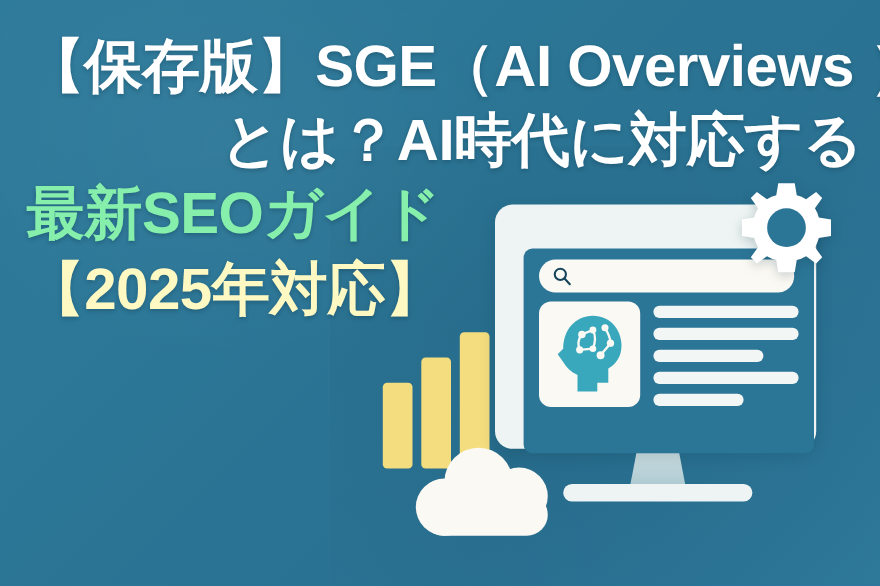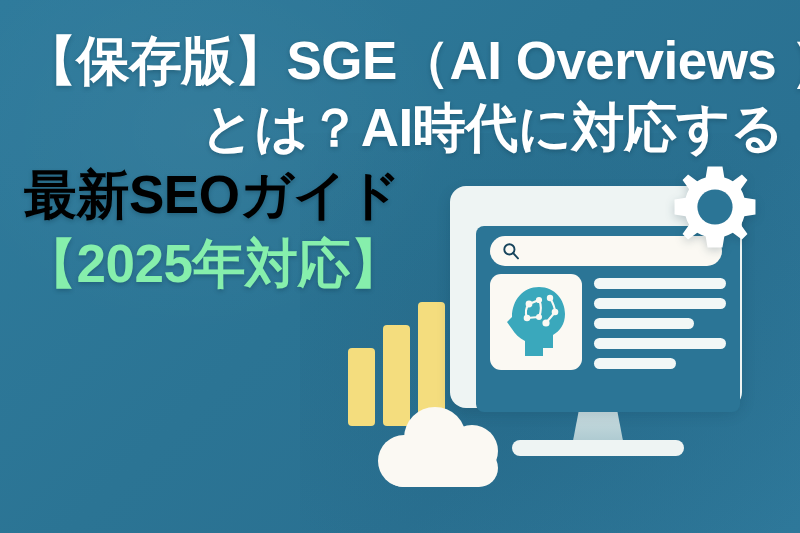--- a/index.html
+++ b/index.html
@@ -177,22 +177,22 @@
 
 <div id="canvas">
 
   <div class="bg-shade-a"></div>
   <div class="bg-shade-c"></div>
   <div class="bg-shade-b"></div>
 
   <div class="title-block">
     <div class="tline l1" style="color: rgb(255, 255, 255);">【保存版】SGE（AI Overviews ）</div>
     <div class="tline l2" style="color: rgb(255, 255, 255);">とは？AI時代に対応する</div>
-    <div class="tline l3" style="color: #000000;">最新SEOガイド</div>
-    <div class="tline l4" style="color: #86efac; margin-top: 16px;">【2025年対応】</div>
+    <div class="tline l3" style="color: #86efac;">最新SEOガイド</div>
+    <div class="tline l4" style="color: #fef9c3; margin-top: 16px;">【2025年対応】</div>
   </div>
 
   <div class="illus">
 
     <div class="bar b1" style="height: 78px; top: 188px; background: rgb(244, 221, 126);"></div>
     <div class="bar b2" style="height: 101px; top: 165px; background: rgb(244, 221, 126);"></div>
     <div class="bar b3" style="height: 124px; top: 142px; background: rgb(244, 221, 126);"></div>
 
     <div class="monitor">
       <div class="mon-neck"></div>

